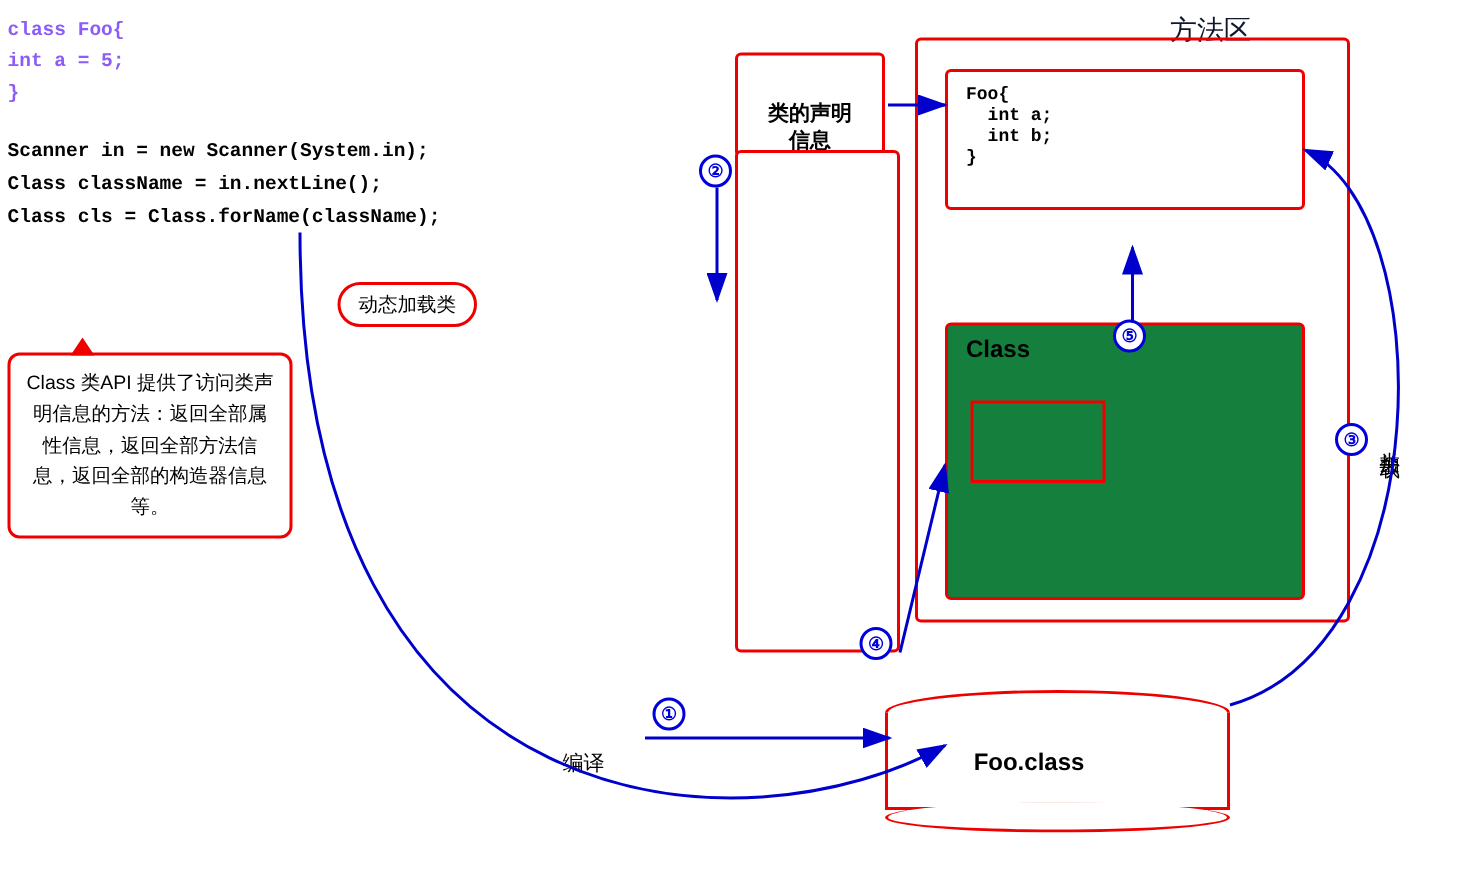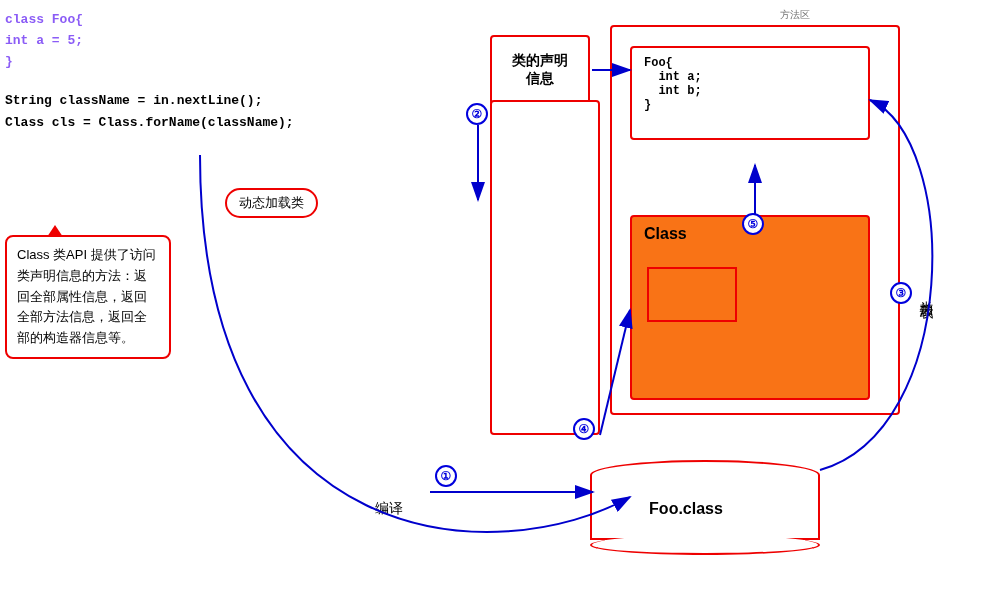--- a/index.html
+++ b/index.html
@@ -34,28 +34,29 @@
       font-weight: bold;
       line-height: 1.7;
       color: #000;
     }
 
     
     .callout-box {
       position: absolute;
       top: 235px;
       left: 5px;
-      width: 166px;
+      width: 190px;
       border: 2px solid #e00;
       border-radius: 8px;
       padding: 8px 10px;
       font-size: 13px;
       line-height: 1.6;
       color: #000;
       background: #fff;
+      text-align: center;
     }
     .callout-box::before {
       content: '';
       position: absolute;
       top: -12px;
       left: 40px;
       border-left: 8px solid transparent;
       border-right: 8px solid transparent;
       border-bottom: 12px solid #e00;
     }
@@ -72,22 +73,22 @@
       font-weight: normal;
       color: #000;
       background: #fff;
     }
 
     
     .fangfaqu-label {
       position: absolute;
       top: 8px;
       left: 780px;
-      font-size: 10px;
-      color: #737373;
+      font-size: 18px;
+      color: #0f172a;
     }
 
     
     .zhan-label {
       position: absolute;
       top: 165px;
       left: 528px;
       font-size: 16px;
       color: #000;
     }
@@ -144,21 +145,21 @@
     
     .leishengming-box {
       position: absolute;
       top: 35px;
       left: 490px;
       width: 100px;
       height: 70px;
       border: 2px solid #e00;
       border-radius: 4px;
       display: flex;
-      align-items: center;
+      align-items: flex-end;
       justify-content: center;
       font-size: 14px;
       font-weight: bold;
       text-align: center;
       background: #fff;
       color: #000;
     }
 
     
     .foo-inner-box {
@@ -179,21 +180,21 @@
 
     
     .class-inner-box {
       position: absolute;
       top: 215px;
       left: 630px;
       width: 240px;
       height: 185px;
       border: 2px solid #e00;
       border-radius: 4px;
-      background: #f97316;
+      background: #15803d;
       padding: 8px 12px;
     }
     .class-inner-box .class-title {
       font-size: 16px;
       font-weight: bold;
       color: #000;
     }
     .class-inner-box .class-rect {
       position: absolute;
       top: 50px;
@@ -295,21 +296,22 @@
 </head>
 <body>
 
 <div class="code-block">
   <div>class Foo{</div>
   <div> int a = 5;</div>
   <div>}</div>
 </div>
 
 <div class="code-block2">
-  <div>String className = in.nextLine();</div>
+  <div>Scanner in = new Scanner(System.in);</div>
+  <div>Class className = in.nextLine();</div>
   <div> Class cls = Class.forName(className);</div>
 </div>
 
 <div class="callout-box">
   <span>Class 类API 提供了访问类声明信息的方法：返回全部属性信息，返回全部方法信息，返回全部的构造器信息等。</span>
 </div>
 
 <div class="bubble-label">动态加载类</div>
 
 <div class="fangfaqu-label">方法区</div>

